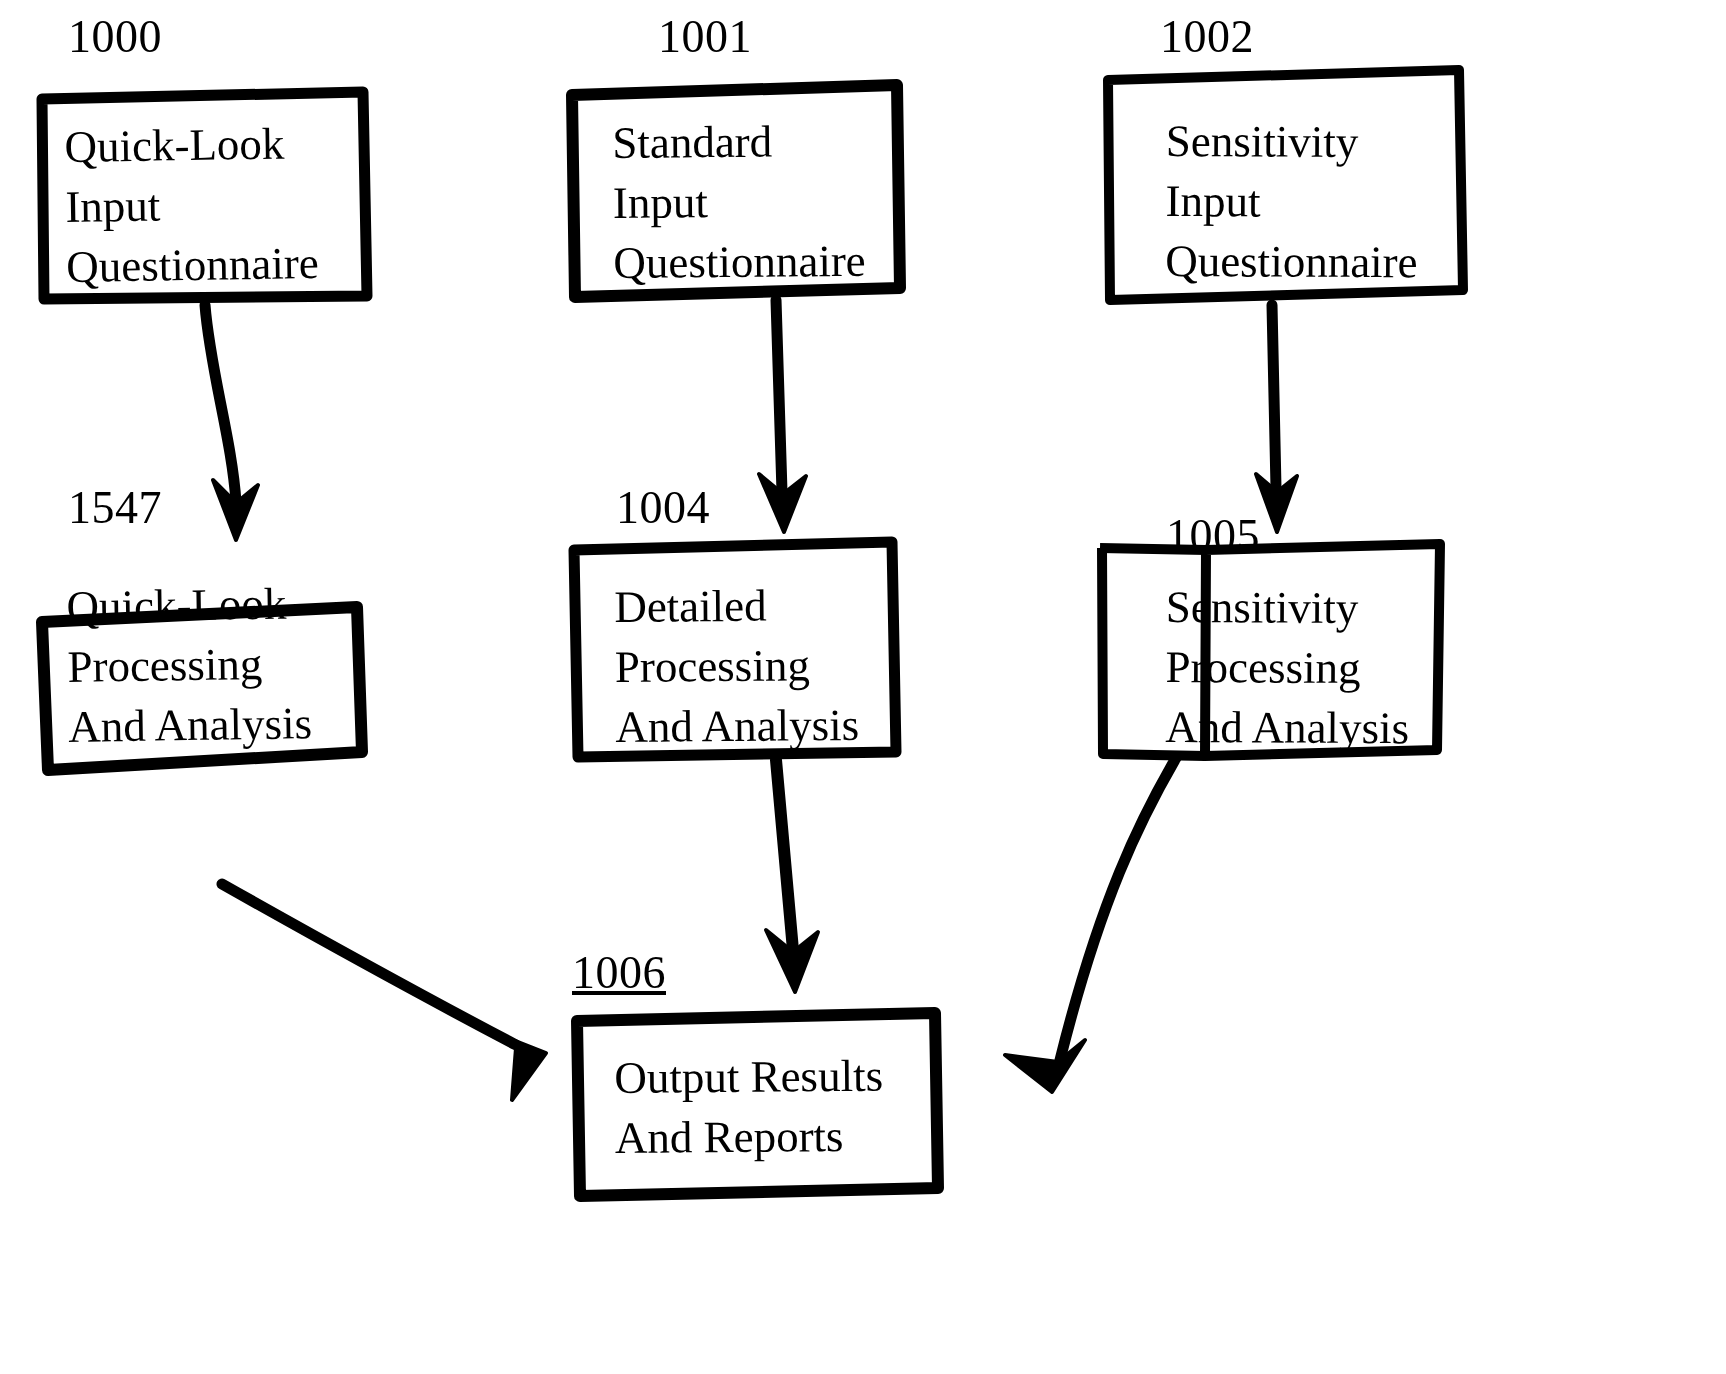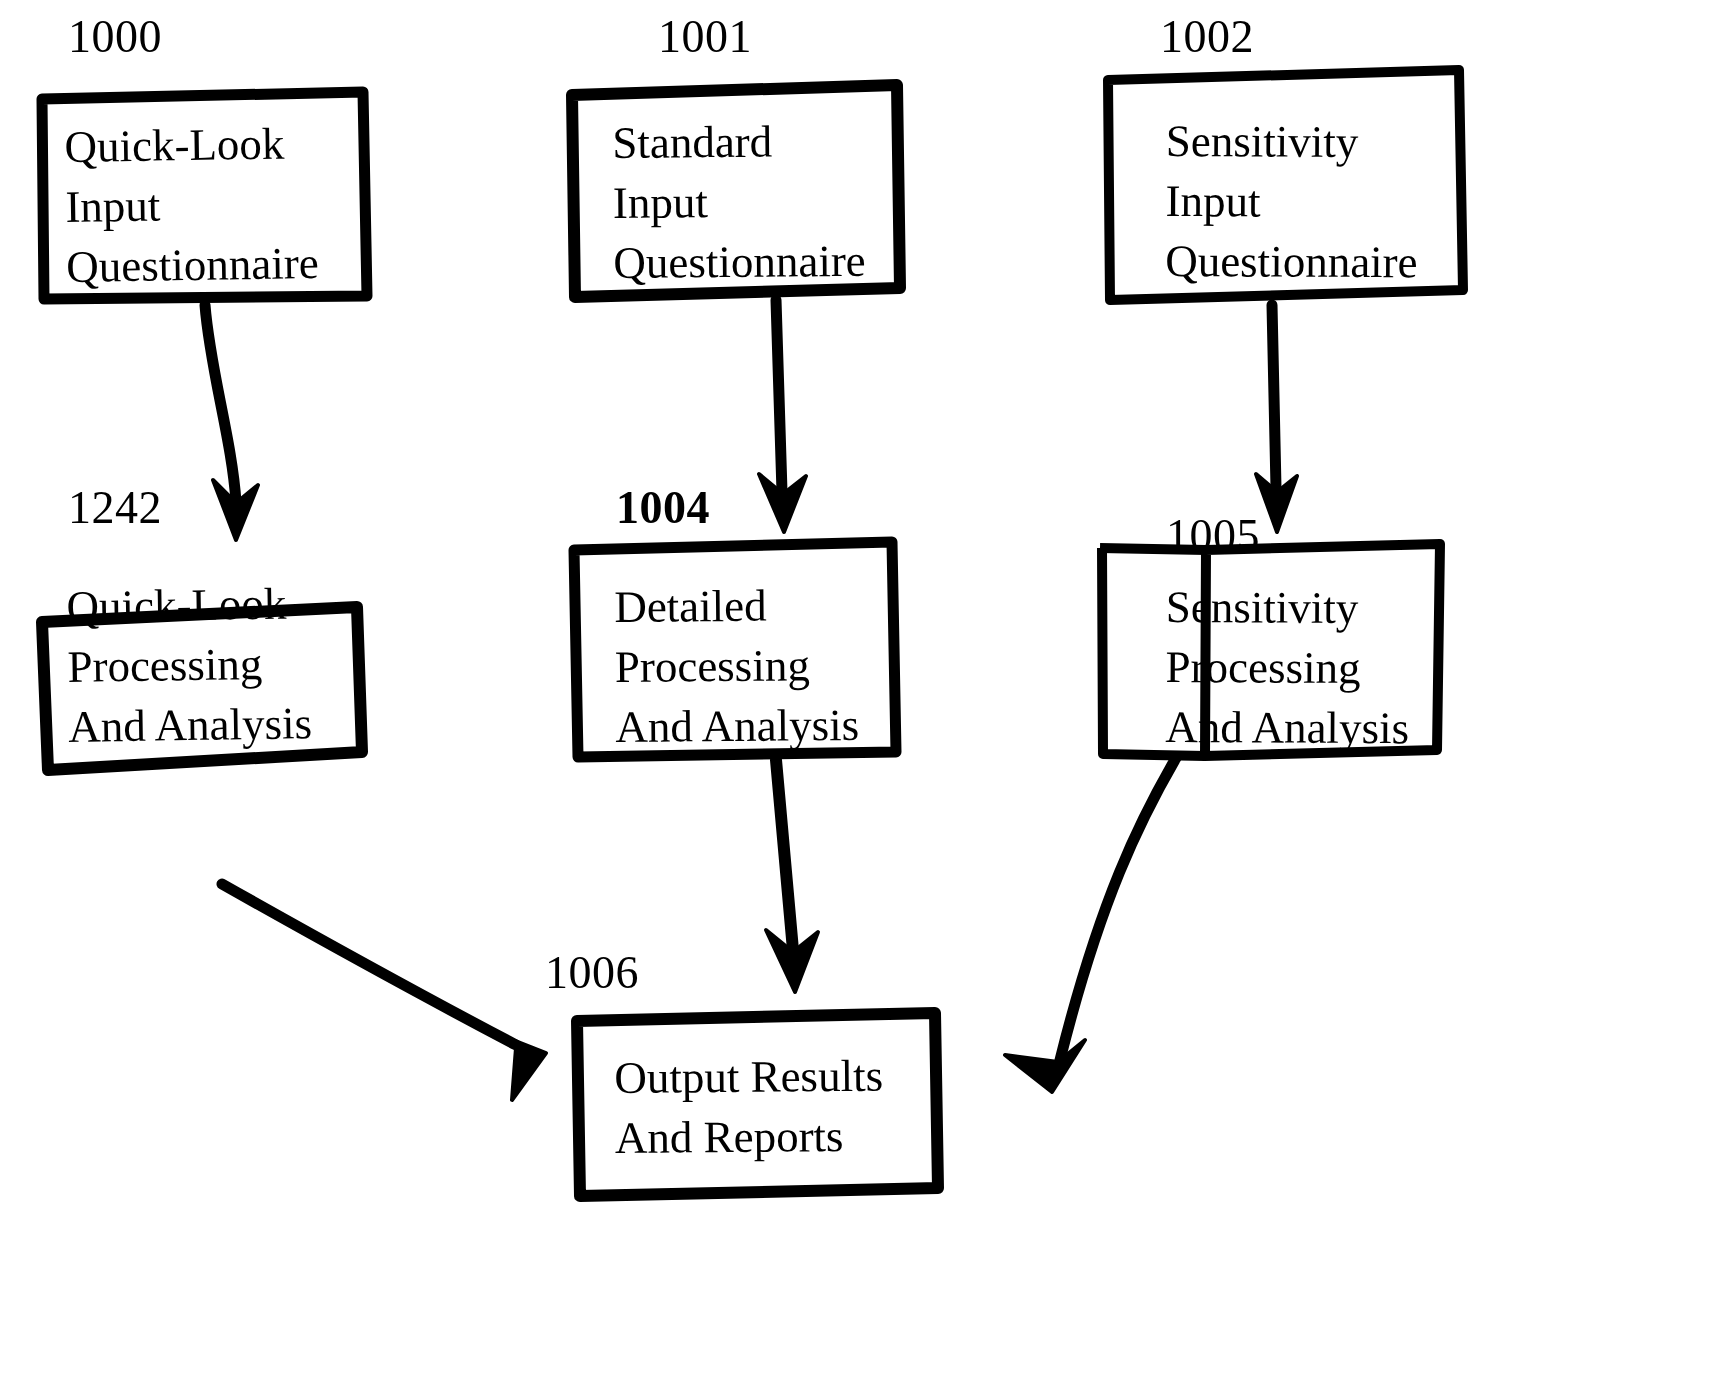--- a/index.html
+++ b/index.html
@@ -81,24 +81,24 @@
     <path d="M 776,760 L 793,950" fill="none" stroke="#000000" stroke-width="12" stroke-linecap="round"></path>
     <path d="M 766,930 L 795,992 L 818,932 L 793,952 Z" fill="#000000" stroke="#000000" stroke-width="4" stroke-linejoin="round"></path>
 
     <path d="M 1176,758 C 1140,820 1100,900 1060,1060" fill="none" stroke="#000000" stroke-width="11" stroke-linecap="round"></path>
     <path d="M 1085,1040 L 1052,1092 L 1005,1055 L 1058,1062 Z" fill="#000000" stroke="#000000" stroke-width="4" stroke-linejoin="round"></path>
   </svg>
 
   <div class="ref" style="left:68px; top:14px;">1000</div>
   <div class="ref" style="left:614px; top:14px;margin-left:44px;">1001</div>
   <div class="ref" style="left:1160px; top:14px;text-align:right;">1002</div>
-  <div class="ref" style="left:68px; top:485px;">1242</div>
-  <div class="ref" style="left:616px; top:485px;font-weight:bold;">1004</div>
+  <div class="ref" style="left:68px; top:485px;">1547</div>
+  <div class="ref" style="left:616px; top:485px;">1004</div>
   <div class="ref" style="left:1166px; top:485px;margin-top:28px;">1005</div>
-  <div class="ref" style="left:545px; top:950px;">1006</div>
+  <div class="ref" style="left:572px; top:950px;text-decoration:underline;">1006</div>
 
   <div class="boxlabel tilt-a" style="left:64px; top:118px;">Quick-Look
 Input
 Questionnaire</div>
   <div class="boxlabel tilt-b" style="left:612px; top:114px;">Standard
 Input
 Questionnaire</div>
   <div class="boxlabel tilt-c" style="left:1166px; top:112px;">Sensitivity
 Input
 Questionnaire</div>

